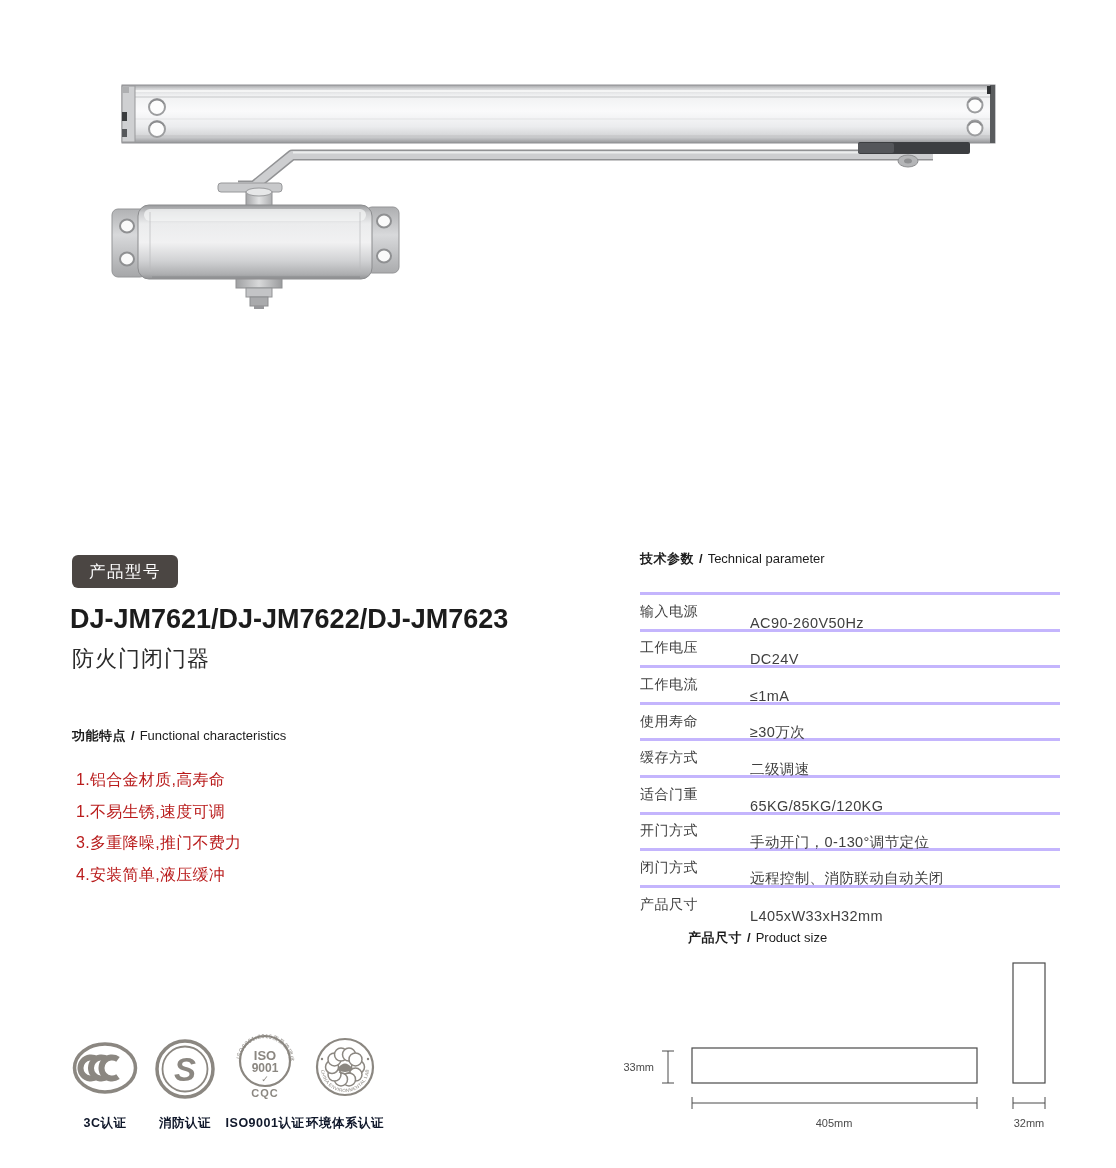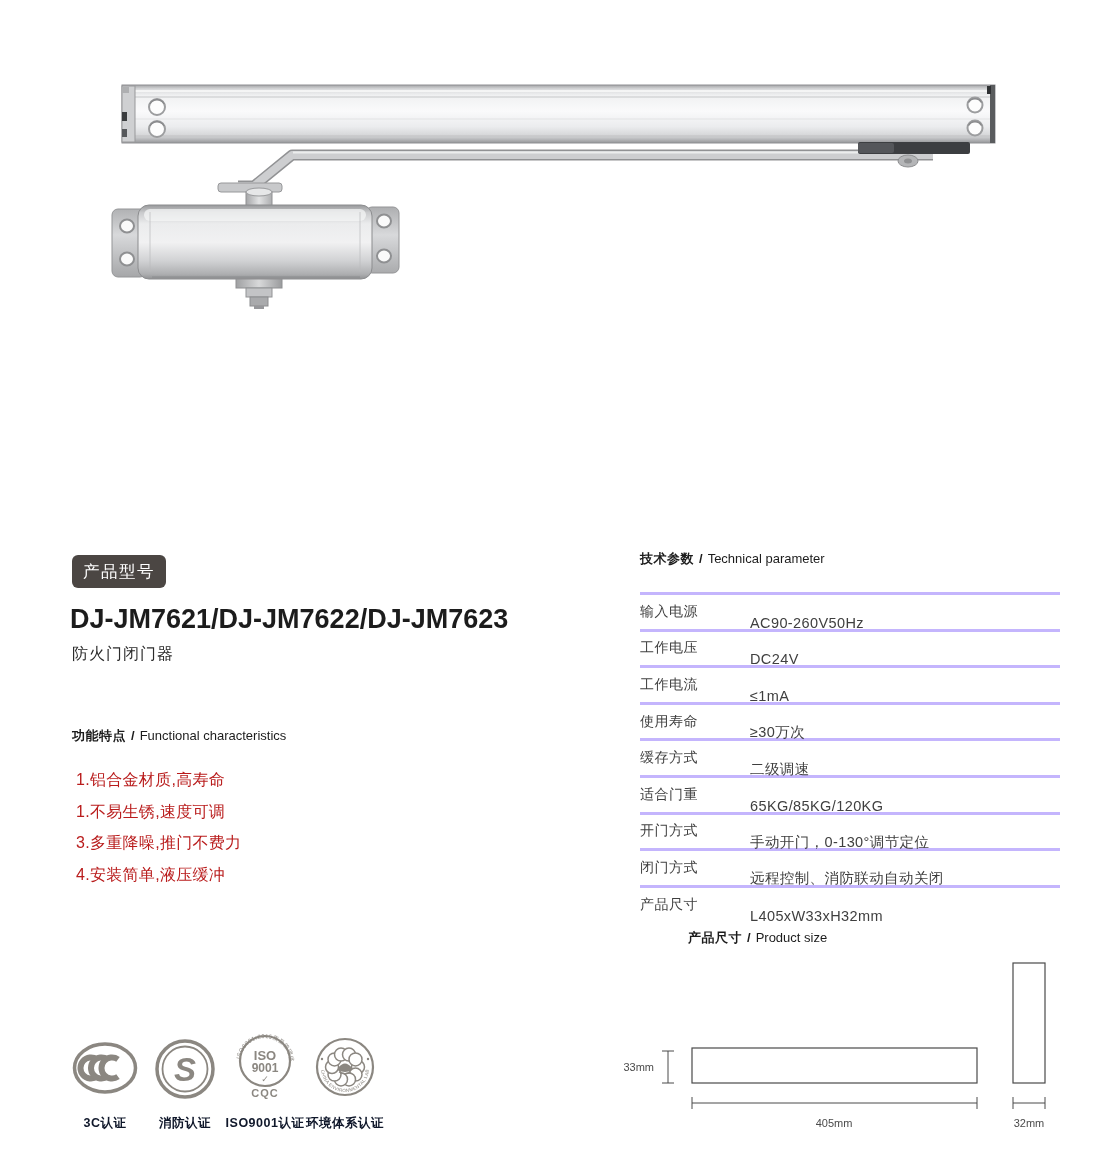--- a/index.html
+++ b/index.html
@@ -1,26 +1,26 @@
 <!DOCTYPE html>
 <html><head>
 <meta charset="utf-8">
 <style>
   html,body{margin:0;padding:0;background:#fff;}
   .page{position:relative;width:1116px;height:1168px;background:#ffffff;overflow:hidden;
         font-family:"Liberation Sans",sans-serif;color:#1d1d1d;}
   svg text{font-family:"Liberation Sans",sans-serif;}
 
   
-  .badge{position:absolute;left:72px;top:555px;height:33px;padding:0 11px;
+  .badge{position:absolute;left:72px;top:555px;height:33px;padding:0 17px;
          background:#4b4643;border-radius:6px;color:#fff;font-size:16.5px;
          display:flex;align-items:center;letter-spacing:1.5px;}
   .title{position:absolute;left:70px;top:604px;font-size:27px;font-weight:700;
          color:#1c1c1c;letter-spacing:0;white-space:nowrap;}
-  .subtitle{position:absolute;left:72px;top:644px;font-size:16px;color:#2b2b2b;letter-spacing:1px;}
+  .subtitle{position:absolute;left:72px;top:644px;font-size:22px;color:#2b2b2b;letter-spacing:1px;}
 
   .sec-heading{font-size:13px;color:#1c1c1c;white-space:nowrap;}
   .h-zh{font-weight:700;letter-spacing:0.5px;}
   .h-sep{font-weight:700;margin:0 5px;}
   .h-en{font-weight:400;}
 
   .features-heading{position:absolute;left:72px;top:727px;}
   .features-list{position:absolute;left:76px;top:773px;font-size:16px;color:#b91c1c;}
   .feature-item{height:14px;line-height:14px;margin-bottom:17.5px;letter-spacing:0.3px;}
 

